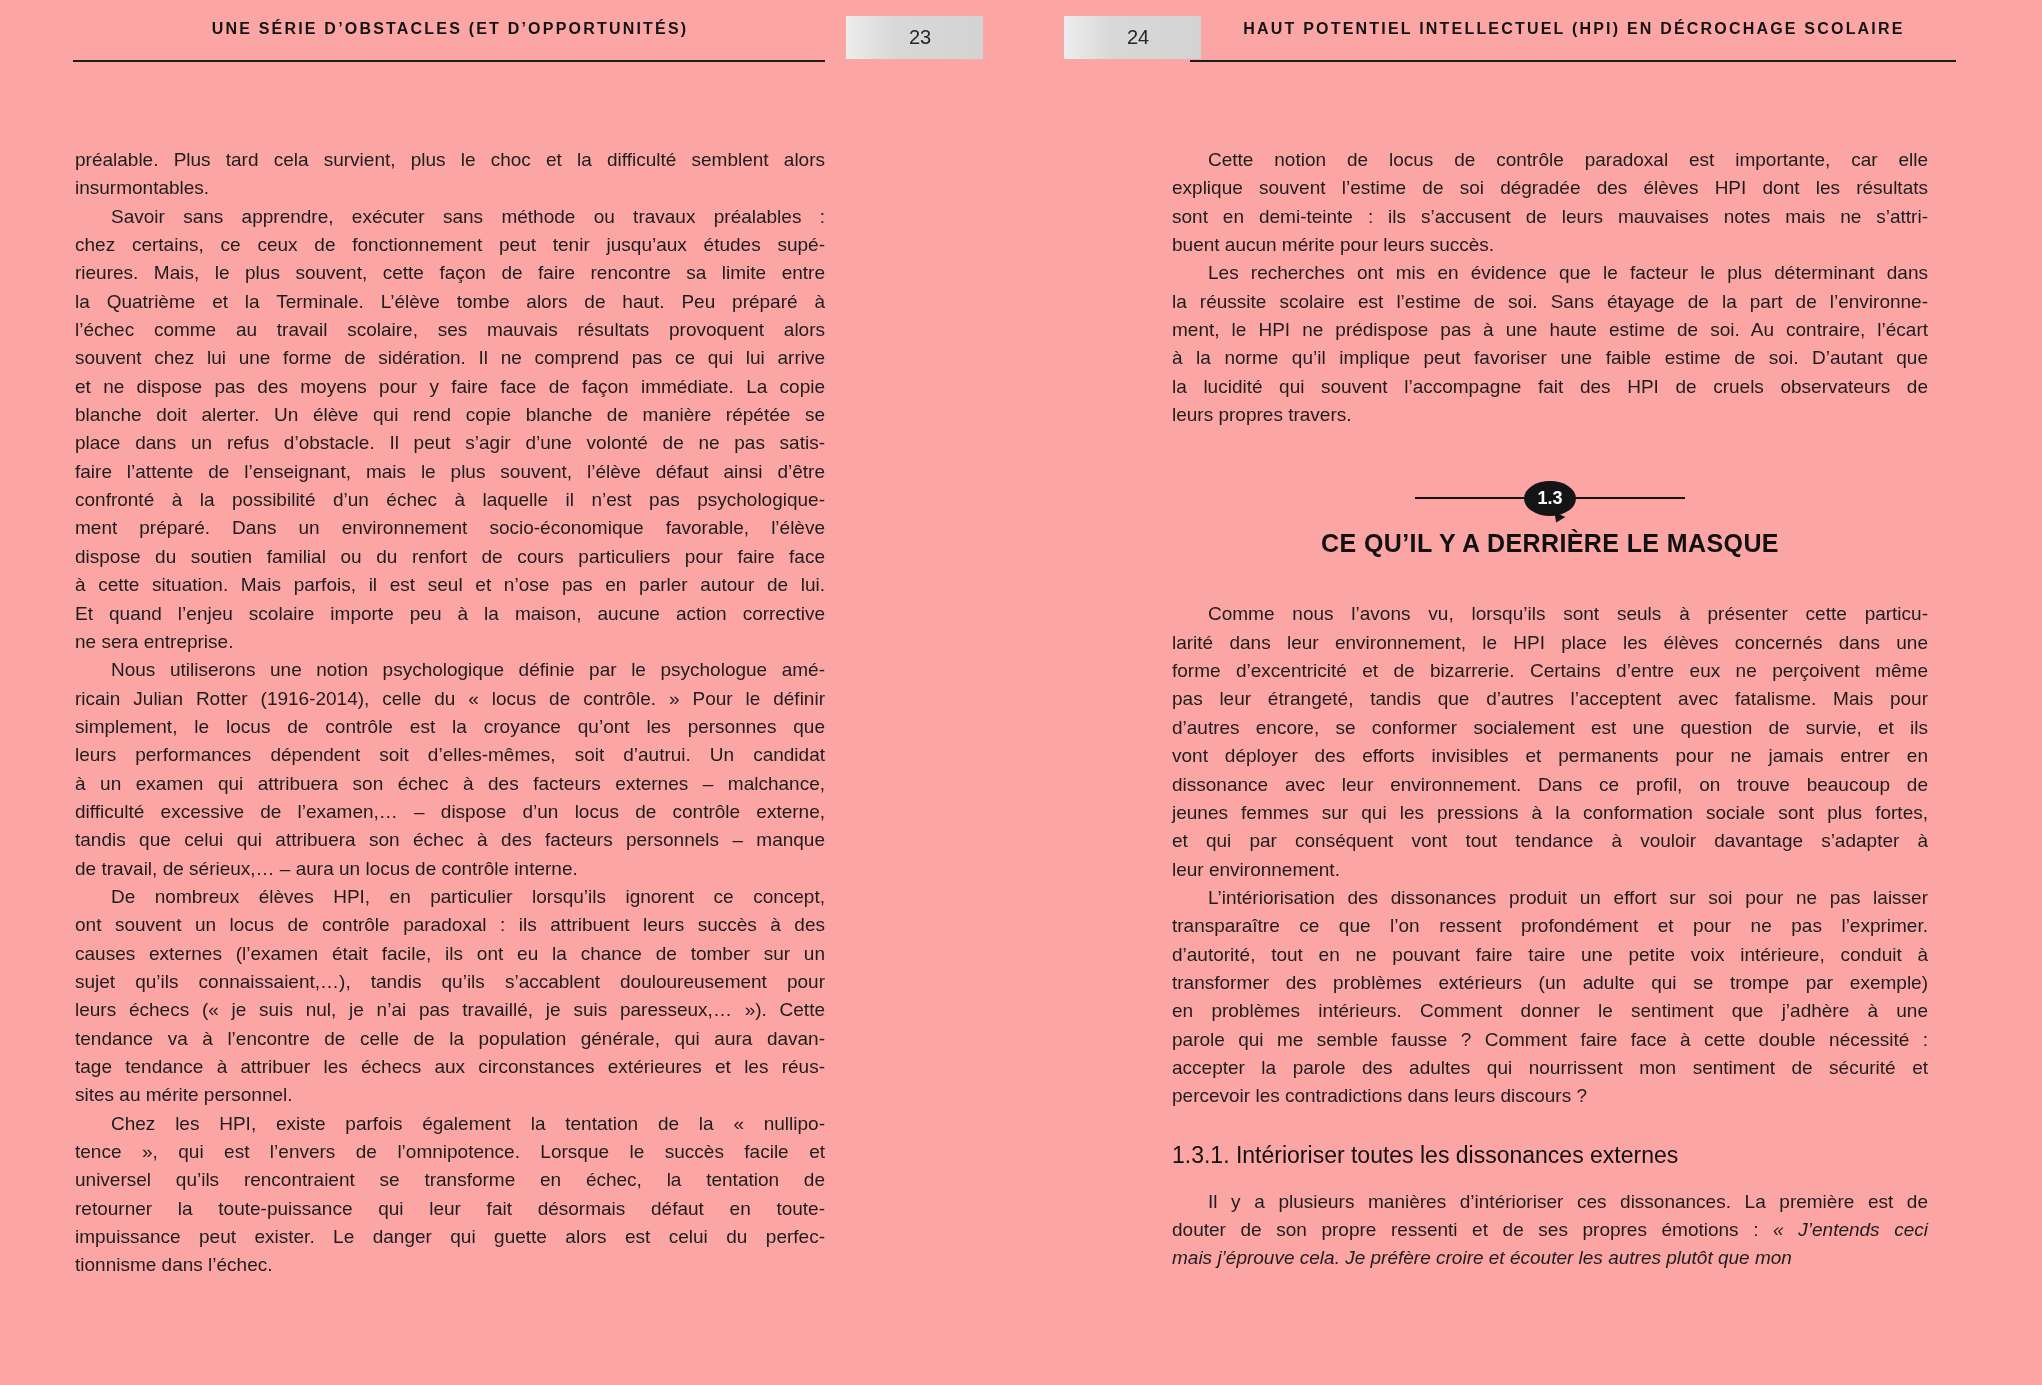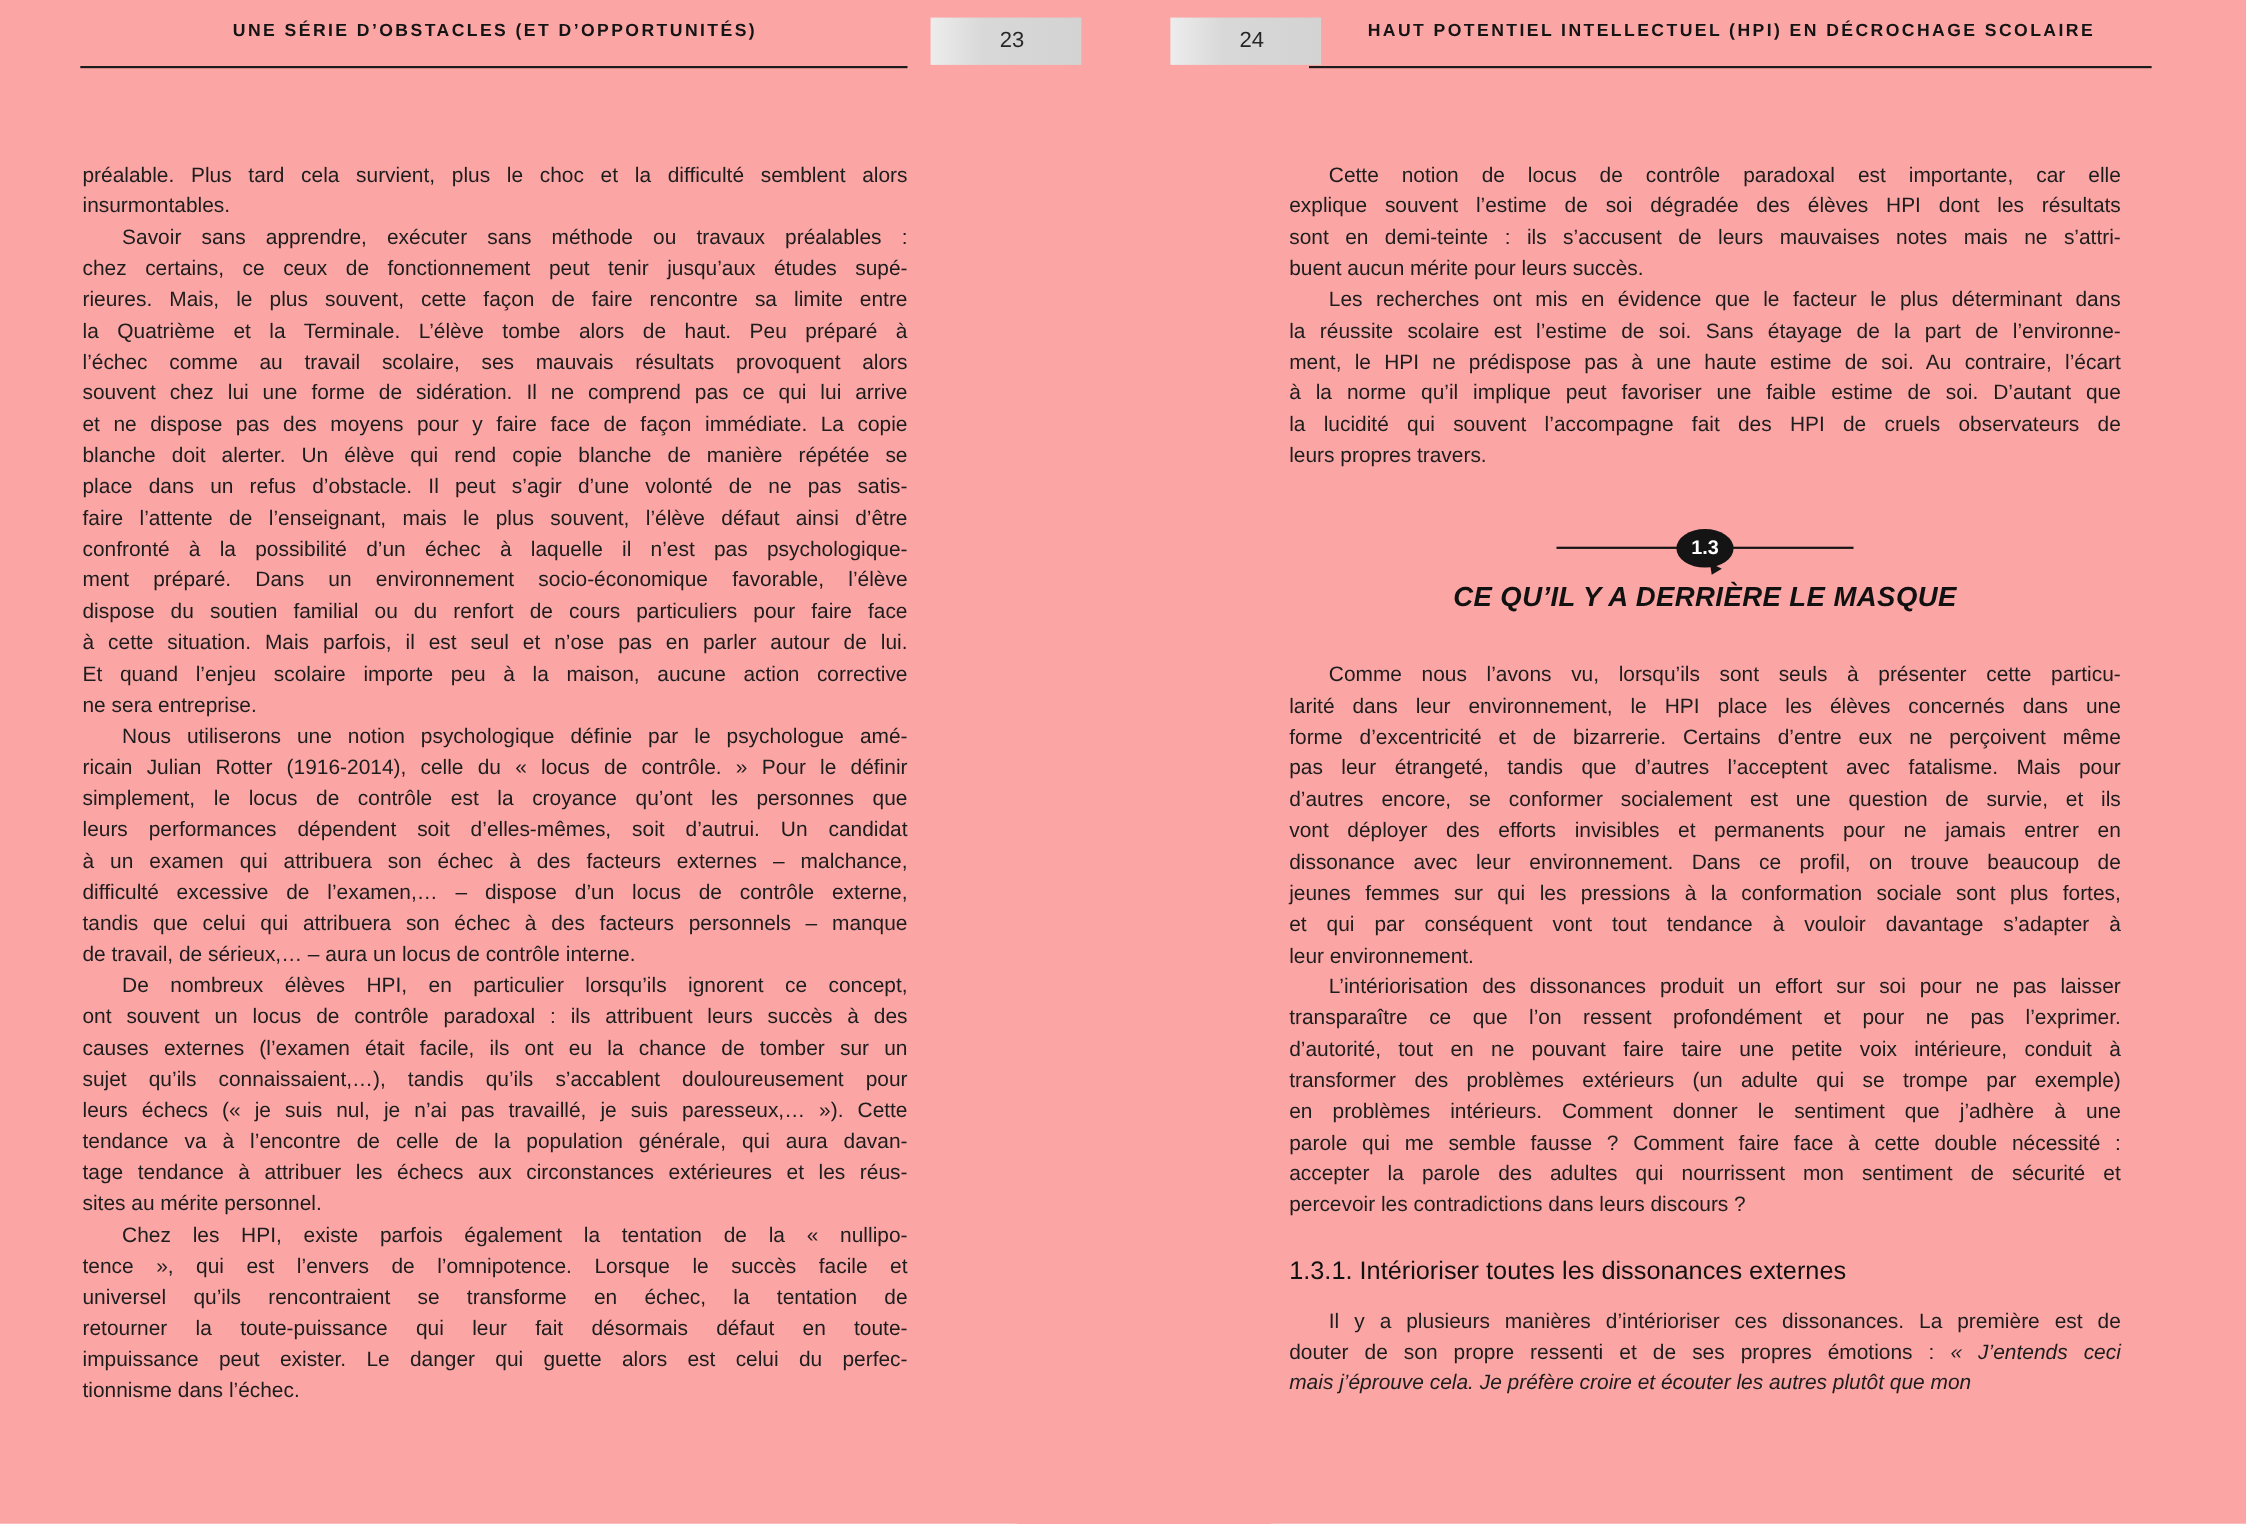--- a/index.html
+++ b/index.html
@@ -78,21 +78,20 @@
     transform: translateX(2px) rotate(25deg);
     border-left: 6px solid transparent;
     border-right: 6px solid transparent;
     border-top: 9px solid #141414;
   }
   .section-title {
     text-align: center; font-weight: bold;
     font-size: 25px; letter-spacing: 0.4px;
     line-height: 28px; margin: 0 0 43px 0;
     color: #111111;
-    font-style: italic;
   }
   .subheading {
     font-weight: normal; font-size: 23px;
     line-height: 28px; margin: 30px 0 19px 0;
     color: #111111;
   }
 </style>
 </head>
 <body>
 

